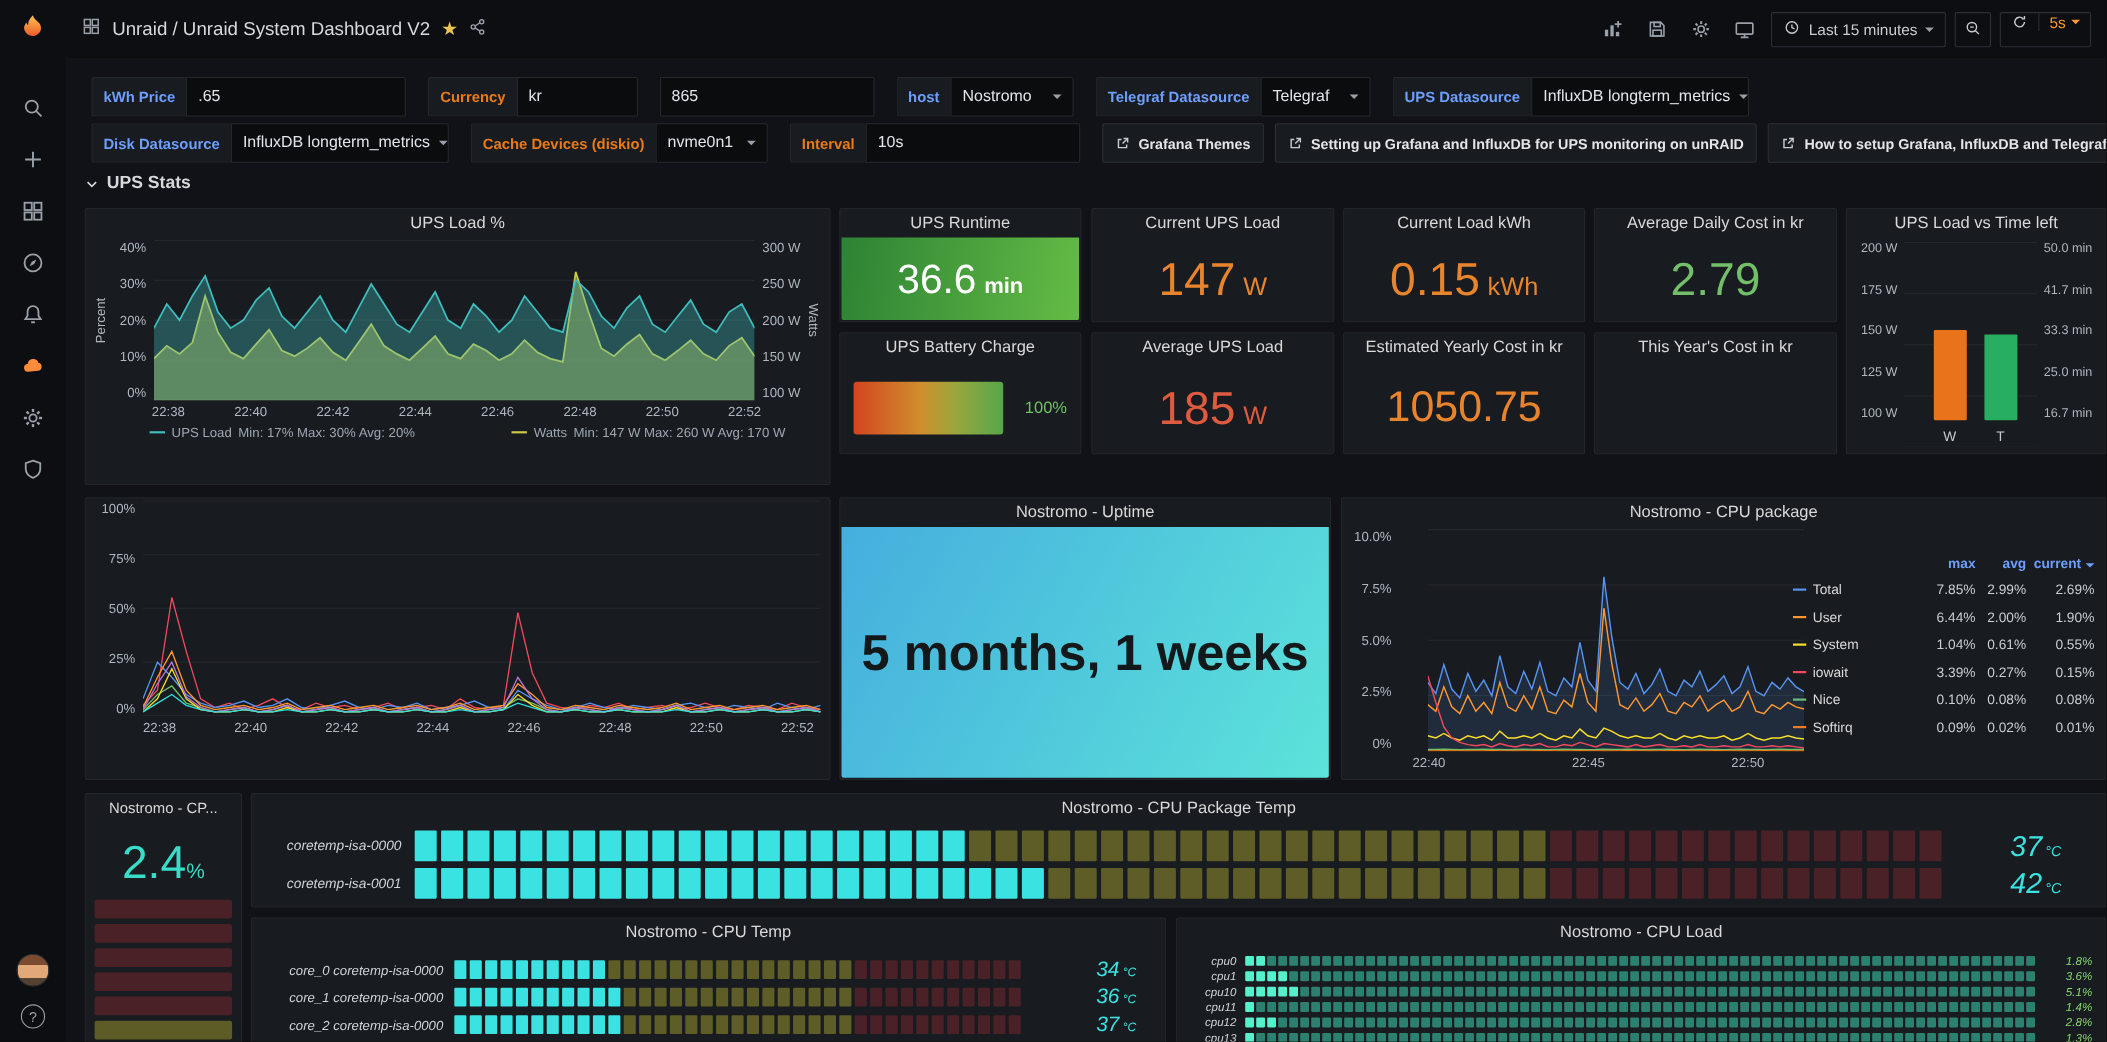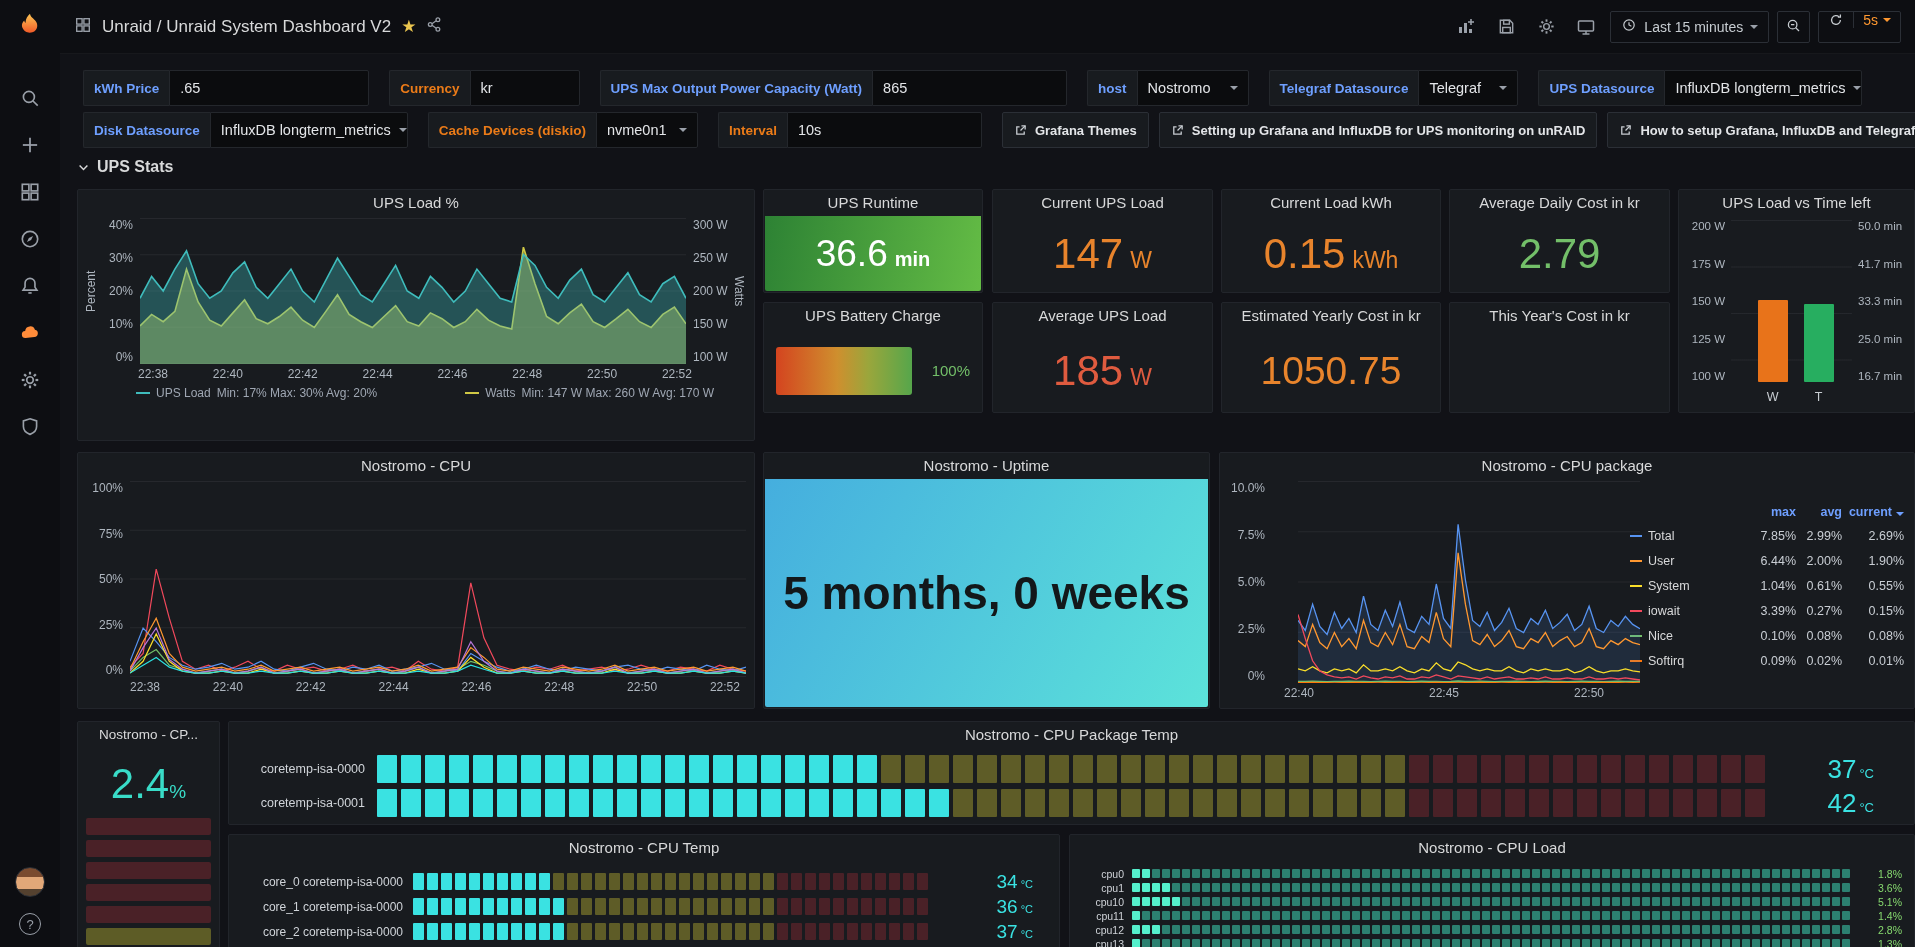--- a/index.html
+++ b/index.html
@@ -85,21 +85,21 @@
   
   .bc-body{display:flex;height:calc(100% - 32px);padding:4px 6px 0 6px;}
   .bc-y{display:flex;flex-direction:column;justify-content:space-between;font-size:11.5px;color:#aeb6bf;padding-bottom:24px;}
   .bc-y.l{width:46px;text-align:right;padding-right:6px;}
   .bc-y.r{width:56px;text-align:left;padding-left:6px;}
   .barplot{flex:1;position:relative;background:linear-gradient(rgba(204,204,220,.07) 1px,transparent 1px);background-size:100% 25%;}
   .bar{position:absolute;bottom:24px;width:30px;border-radius:1px;}
   .bar-label{position:absolute;bottom:2px;width:30px;text-align:center;font-size:12.5px;color:#c7ccd1;}
   
   .led-rows{padding:4px 0 0 0;}
-  .led-row{display:flex;align-items:center;height:34px;padding:0 14px;gap:12px;}
+  .led-row{display:flex;align-items:center;height:34px;padding:0 14px;gap:12px;font-style:italic;}
   .led-label{width:122px;text-align:right;font-size:12.5px;color:#d0d4d9;white-space:nowrap;}
   .led-cells{flex:1;display:flex;gap:4px;height:28px;align-items:stretch;}
   .cell{flex:none;border-radius:1px;}
   .led-val{width:118px;text-align:right;padding-right:26px;white-space:nowrap;}
   .led-val .n{font-size:26px;color:#3ae2e2;}
   .led-val .u{font-size:13px;color:#3ae2e2;margin-left:3px;}
   
   .sm .led-row{height:25px;padding:0 12px;gap:10px;}
   .sm .led-label{width:162px;font-size:12px;}
   .sm .led-cells{height:17px;gap:3px;}
@@ -293,21 +293,20 @@
           <span>.65</span>
         </span>
       </div>
       <div class="var">
         <span class="var-label acc-o">Currency</span>
         <span class="var-value" style="width: 110px;">
           <span>kr</span>
         </span>
       </div>
       <div class="var">
-        <span class="var-label acc-b">UPS Max Output Power Capacity (Watt)</span>
         <span class="var-value" style="width: 195px;">
           <span>865</span>
         </span>
       </div>
       <div class="var">
         <span class="var-label acc-b">host</span>
         <span class="var-value sel" style="width: 112px;">
           <span>Nostromo</span>
           <span class="caret"></span>
         </span>
@@ -536,21 +535,20 @@
           <span class="sv f39">1050.75</span>
         </div>
       </div>
   </div>
 
   <div class="panel" id="p-thisyear" style="left:1449px;top:302px;width:221px;height:111px;">
     <div class="ptitle">This Year's Cost in kr</div>
   </div>
 
   <div class="panel" id="p-cpu" style="left:77px;top:452px;width:678px;height:257px;">
-    <div class="ptitle">Nostromo - CPU</div>
     <div class="crow">
       <div class="yaxis left-wide" id="cpu-yl">
           <span>100%</span>
           <span>75%</span>
           <span>50%</span>
           <span>25%</span>
           <span>0%</span>
         </div>
       <div class="plot" id="cpu-plot">
           <svg width="616" height="196" viewBox="0 0 616 196">
@@ -577,21 +575,21 @@
         <span>22:46</span>
         <span>22:48</span>
         <span>22:50</span>
         <span>22:52</span>
       </div>
   </div>
 
   <div class="panel" id="p-uptime" style="left:763px;top:452px;width:447px;height:257px;">
     <div class="ptitle">Nostromo - Uptime</div>
     <div class="uptime-body">
-        <span>5 months, 0 weeks</span>
+        <span>5 months, 1 weeks</span>
       </div>
   </div>
 
   <div class="panel" id="p-package" style="left:1219px;top:452px;width:696px;height:257px;">
     <div class="ptitle">Nostromo - CPU package</div>
     <div class="crow">
       <div class="yaxis left-wide" id="pkg-yl">
           <span>10.0%</span>
           <span>7.5%</span>
           <span>5.0%</span>

